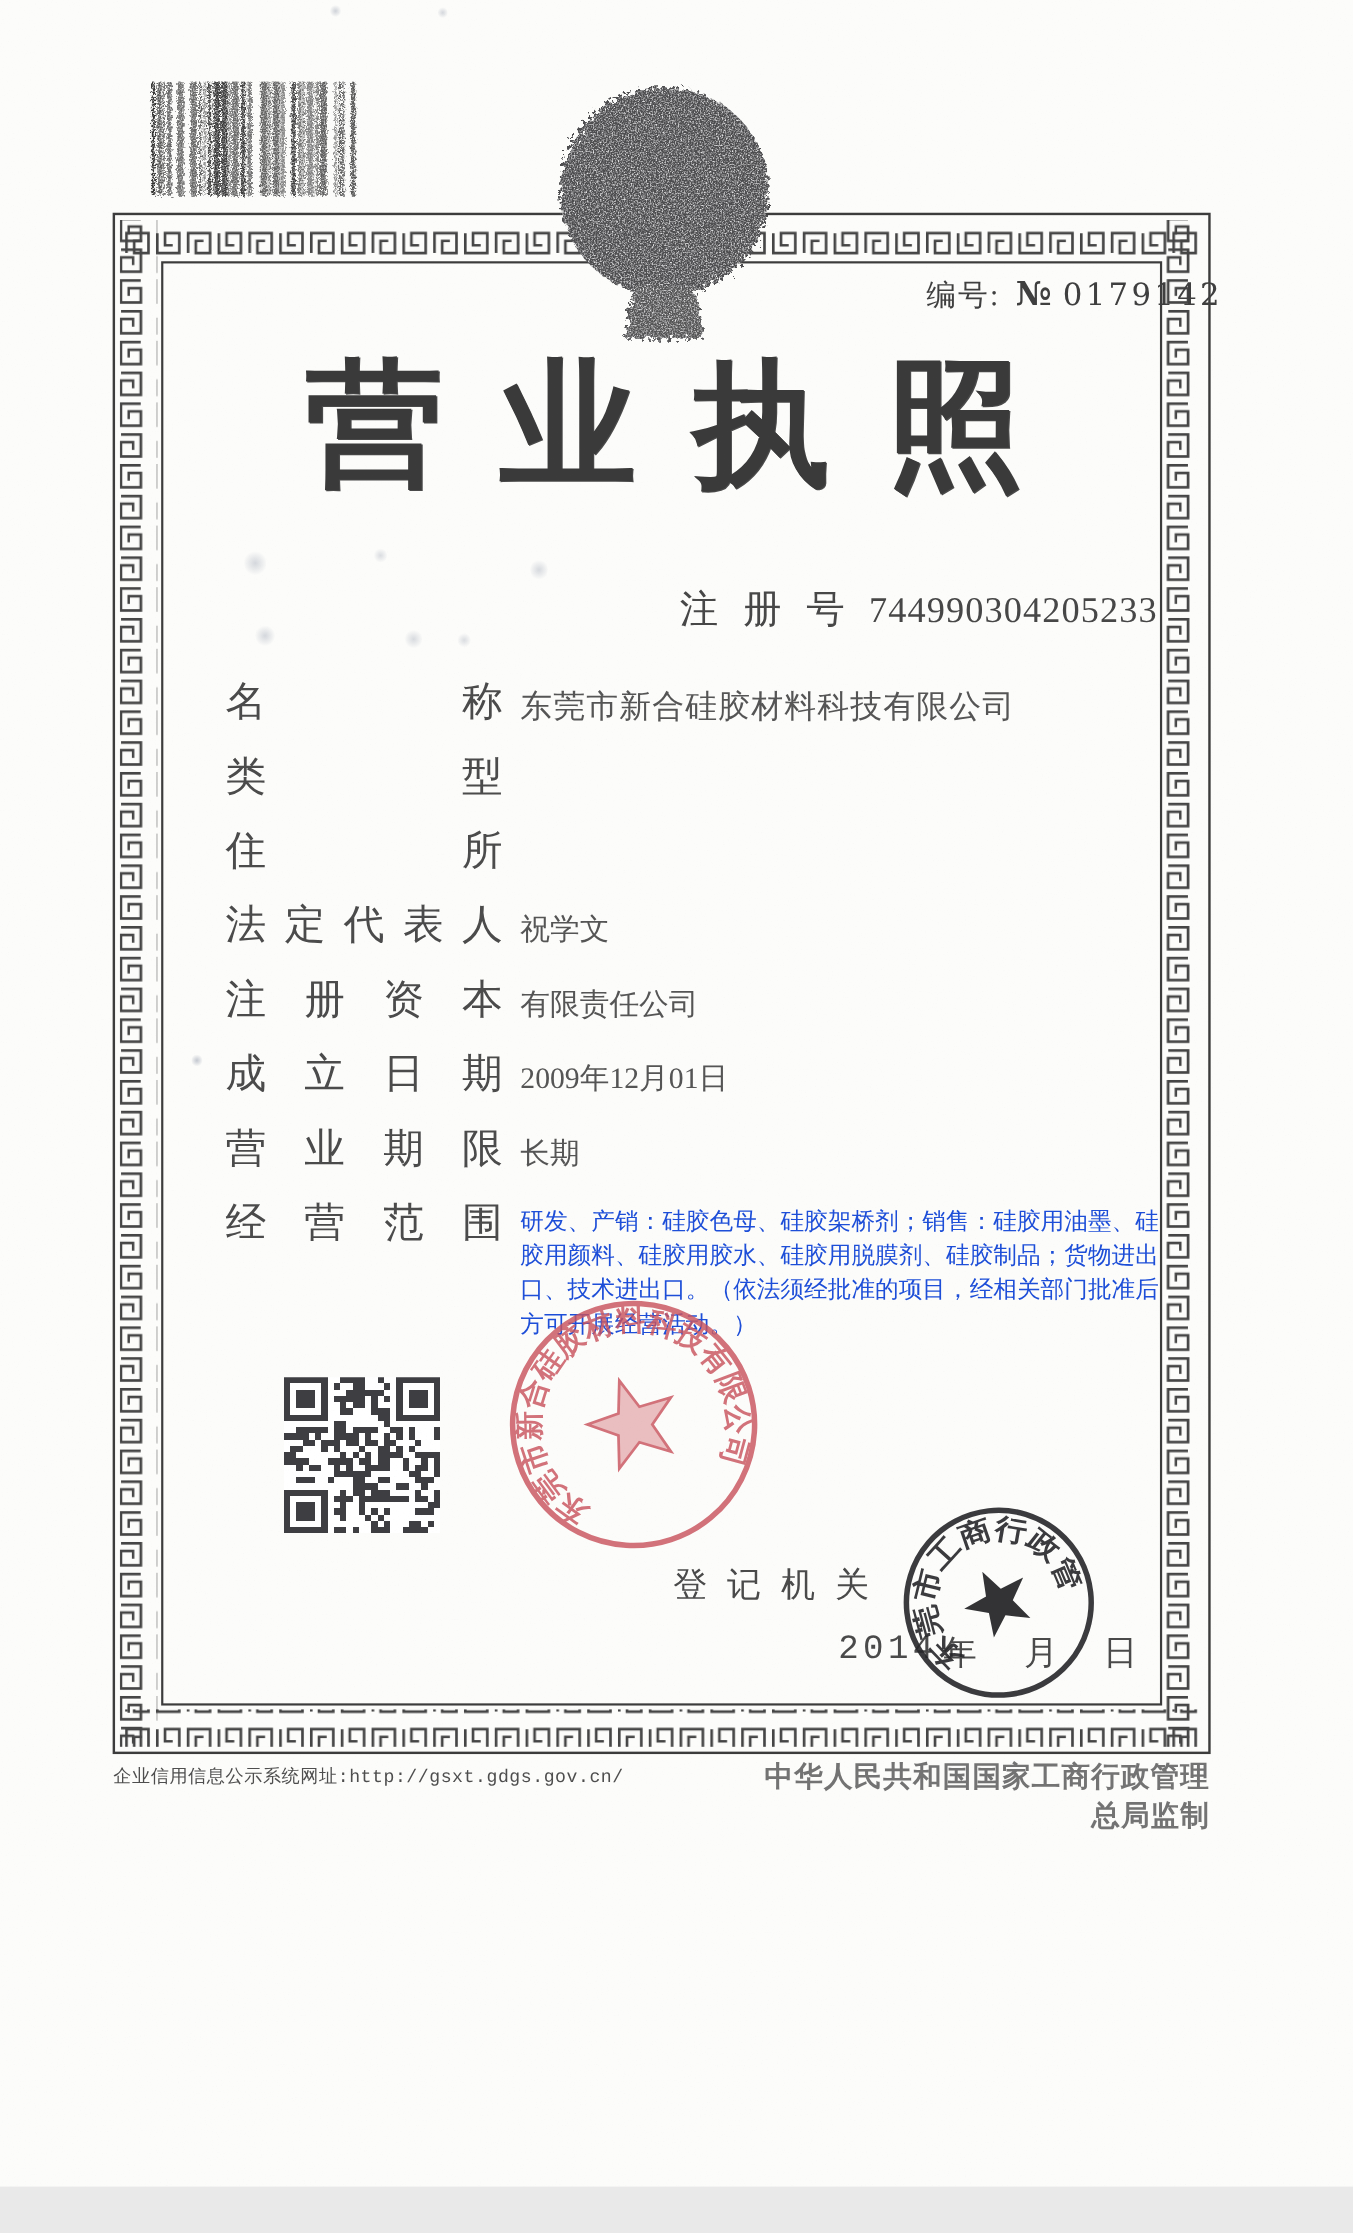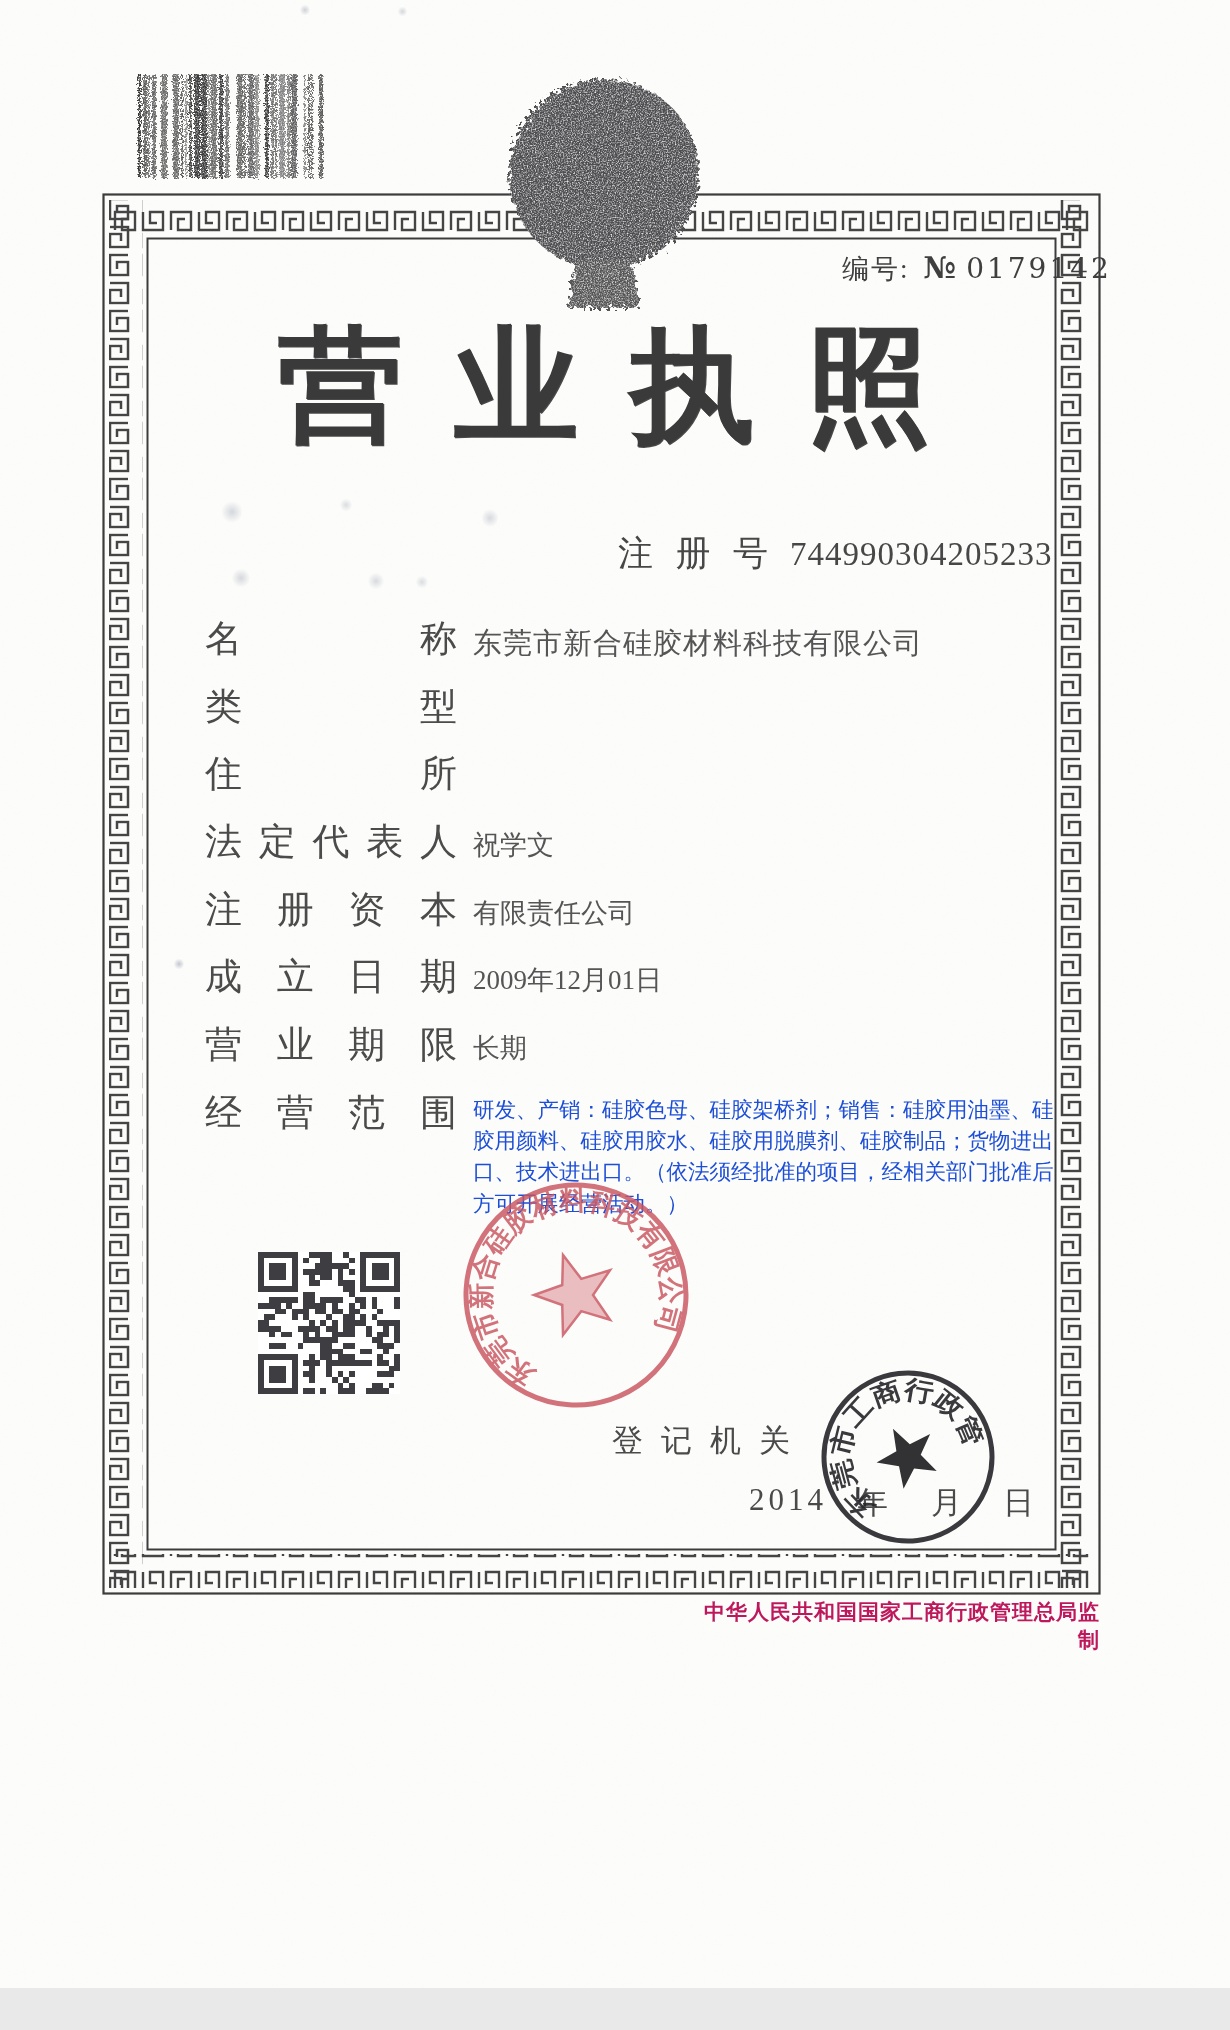--- a/index.html
+++ b/index.html
@@ -45,30 +45,30 @@
   #qr-svg{left:258px;top:1252px;}
 
   
   #company-seal{left:451px;top:1170px;}
   #authority-seal{left:813px;top:1362px;}
 
   
   .registrar-label{left:612px;top:1420px;width:178px;font-size:31px;color:#4a4a4a;}
   .dateline{left:745px;top:1482px;width:300px;height:44px;font-size:31px;color:#4a4a4a;}
   .dateline span{position:absolute;top:0;}
-  .d-year{left:4px;letter-spacing:4px;font-family:Liberation Serif, serif;}
+  .d-year{left:17px;letter-spacing:4px;font-family:Liberation Mono, monospace;}
   .d-yc{left:112px;}
   .d-mc{left:186px;}
   .d-dc{left:258px;}
 
   
   .footer-left{left:103px;top:1604px;font-size:16.5px;color:#4e4e4e;
                font-family:"Liberation Mono",monospace;letter-spacing:0.5px;}
-  .footer-right{left:695px;top:1598px;width:405px;text-align:right;font-size:21px;
-                font-weight:700;color:#be185d;letter-spacing:1px;}
+  .footer-right{left:695px;top:1598px;width:405px;text-align:right;font-size:26px;
+                font-weight:700;color:#737373;letter-spacing:1px;}
 
   
   .smudge{position:absolute;border-radius:50%;
           background:radial-gradient(circle,#8a93a6 0%,rgba(138,147,166,0) 70%);}
 
   
   #noise-svg{left:0;top:0;pointer-events:none;opacity:.05;}
 </style>
 </head>
 <body>
@@ -498,20 +498,21 @@
     <g transform="rotate(-28)" opacity="0.9">
       <circle r="84" fill="none" stroke="#26262a" stroke-width="5"></circle>
       <path id="blkArc" d="M -50.2,29 A 58,58 0 1,1 50.2,29" fill="none"></path>
       <text fill="#26262a" font-size="26" font-weight="700" font-family="Liberation Serif,serif">
         <textPath href="#blkArc" textLength="290" lengthAdjust="spacingAndGlyphs">东莞市工商行政管理局</textPath>
       </text>
       <path transform="scale(0.76)" d="M0,-42 L9.99,-13.75 L39.9,-13 L16.17,5.25 L24.7,34 L0,17 L-24.7,34 L-16.17,5.25 L-39.9,-13 L-9.99,-13.75 Z" fill="#1d1d20"></path>
     </g>
   </svg>
 
+  <div class="abs footer-left">企业信用信息公示系统网址:http://gsxt.gdgs.gov.cn/</div>
   <div class="abs footer-right">中华人民共和国国家工商行政管理总局监制</div>
 
   <svg id="noise-svg" class="abs" width="1230" height="2030">
     <defs>
       <filter id="pgNoise">
         <feTurbulence type="fractalNoise" baseFrequency="0.9" numOctaves="2"></feTurbulence>
         <feColorMatrix type="matrix" values="0 0 0 0 0.2  0 0 0 0 0.2  0 0 0 0 0.25  0 0 0 1.5 -0.9"></feColorMatrix>
       </filter>
     </defs>
     <rect width="1230" height="2030" filter="url(#pgNoise)"></rect>

